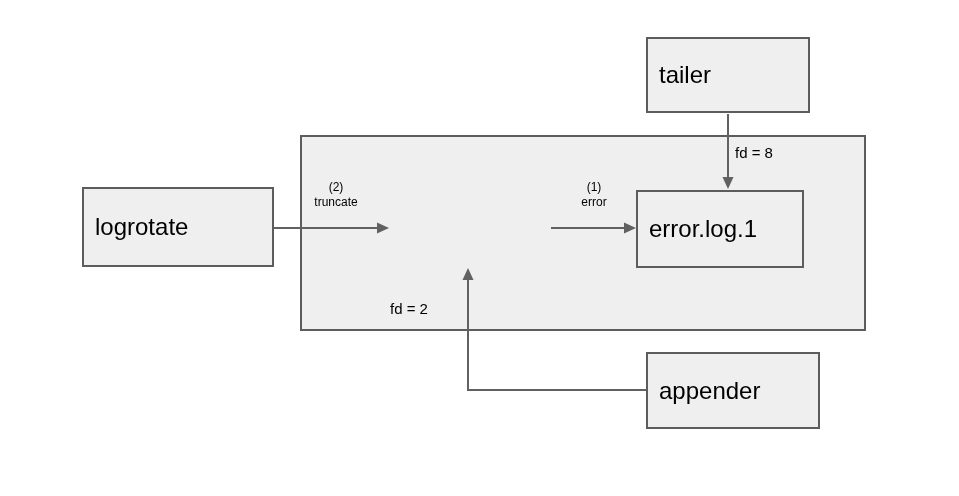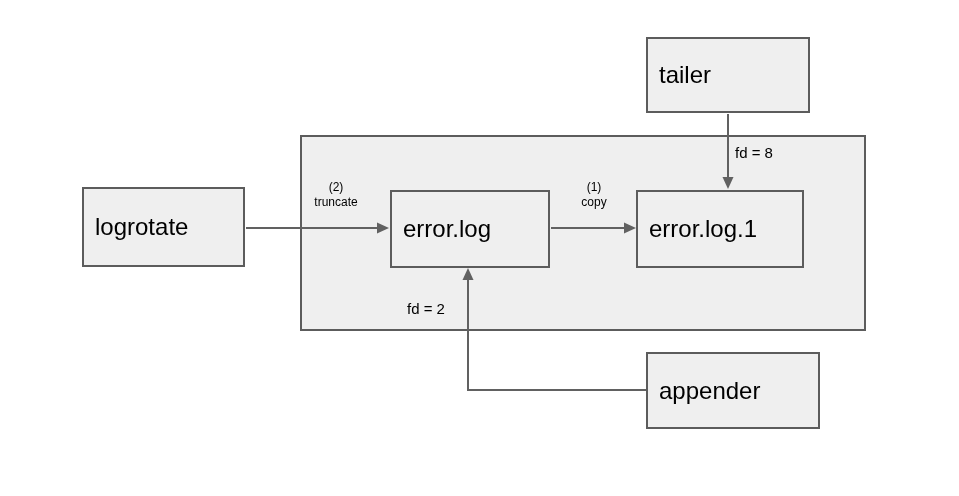--- a/index.html
+++ b/index.html
@@ -31,21 +31,21 @@
     border: 2px solid #5c5c5c;
     box-sizing: border-box;
     display: flex;
     align-items: center;
     justify-content: flex-start;
     padding-left: 11px;
     font-size: 24px;
     color: #000000;
     white-space: nowrap;
   }
-  .node-logrotate   { left: 82px;  top: 187px; width: 163px; height: 80px; }
+  .node-logrotate   { left: 82px;  top: 187px; width: 192px; height: 80px; }
   .node-error-log   { left: 390px; top: 190px; width: 160px; height: 78px; }
   .node-error-log-1 { left: 636px; top: 190px; width: 168px; height: 78px; }
   .node-tailer      { left: 646px; top: 37px;  width: 164px; height: 76px; }
   .node-appender    { left: 646px; top: 352px; width: 174px; height: 77px; }
 
   .arrow-layer {
     position: absolute;
     left: 0;
     top: 0;
     width: 959px;
@@ -71,21 +71,21 @@
     line-height: 15px;
     text-align: center;
     width: 80px;
   }
   .edge-label.fd {
     font-size: 15px;
   }
   .label-truncate { left: 296px; top: 180px; }
   .label-copy     { left: 554px; top: 180px; }
   .label-fd1      { left: 735px; top: 144px; }
-  .label-fd2      { left: 407px; top: 300px; }
+  .label-fd2      { left: 390px; top: 300px; }
 </style>
 </head>
 <body>
 
 <div class="canvas">
 
   <div class="group-box"></div>
 
   <svg class="arrow-layer" viewBox="0 0 959 496" xmlns="http://www.w3.org/2000/svg">
 
@@ -107,43 +107,40 @@
     <g>
       <path class="edge-line" d="M646,390 L468,390 L468,279"></path>
       <polygon class="edge-head" points="468,268 462.5,280 473.5,280"></polygon>
     </g>
   </svg>
 
   <div class="node node-logrotate">
     <span>logrotate</span>
   </div>
 
-  <div class="node node-error-log">
-    <span>error.log</span>
-  </div>
 
   <div class="node node-error-log-1">
     <span>error.log.1</span>
   </div>
 
   <div class="node node-tailer">
     <span>tailer</span>
   </div>
 
   <div class="node node-appender">
     <span>appender</span>
   </div>
 
   <div class="edge-label two-line label-truncate">
     <div>(2)</div>
     <div>truncate</div>
   </div>
 
   <div class="edge-label two-line label-copy">
     <div>(1)</div>
-    <div>copy</div>
+    <div>error</div>
   </div>
 
   <div class="edge-label fd label-fd1">fd = 8</div>
 
   <div class="edge-label fd label-fd2">fd = 2</div>
 
 </div>
 
 </body></html>

